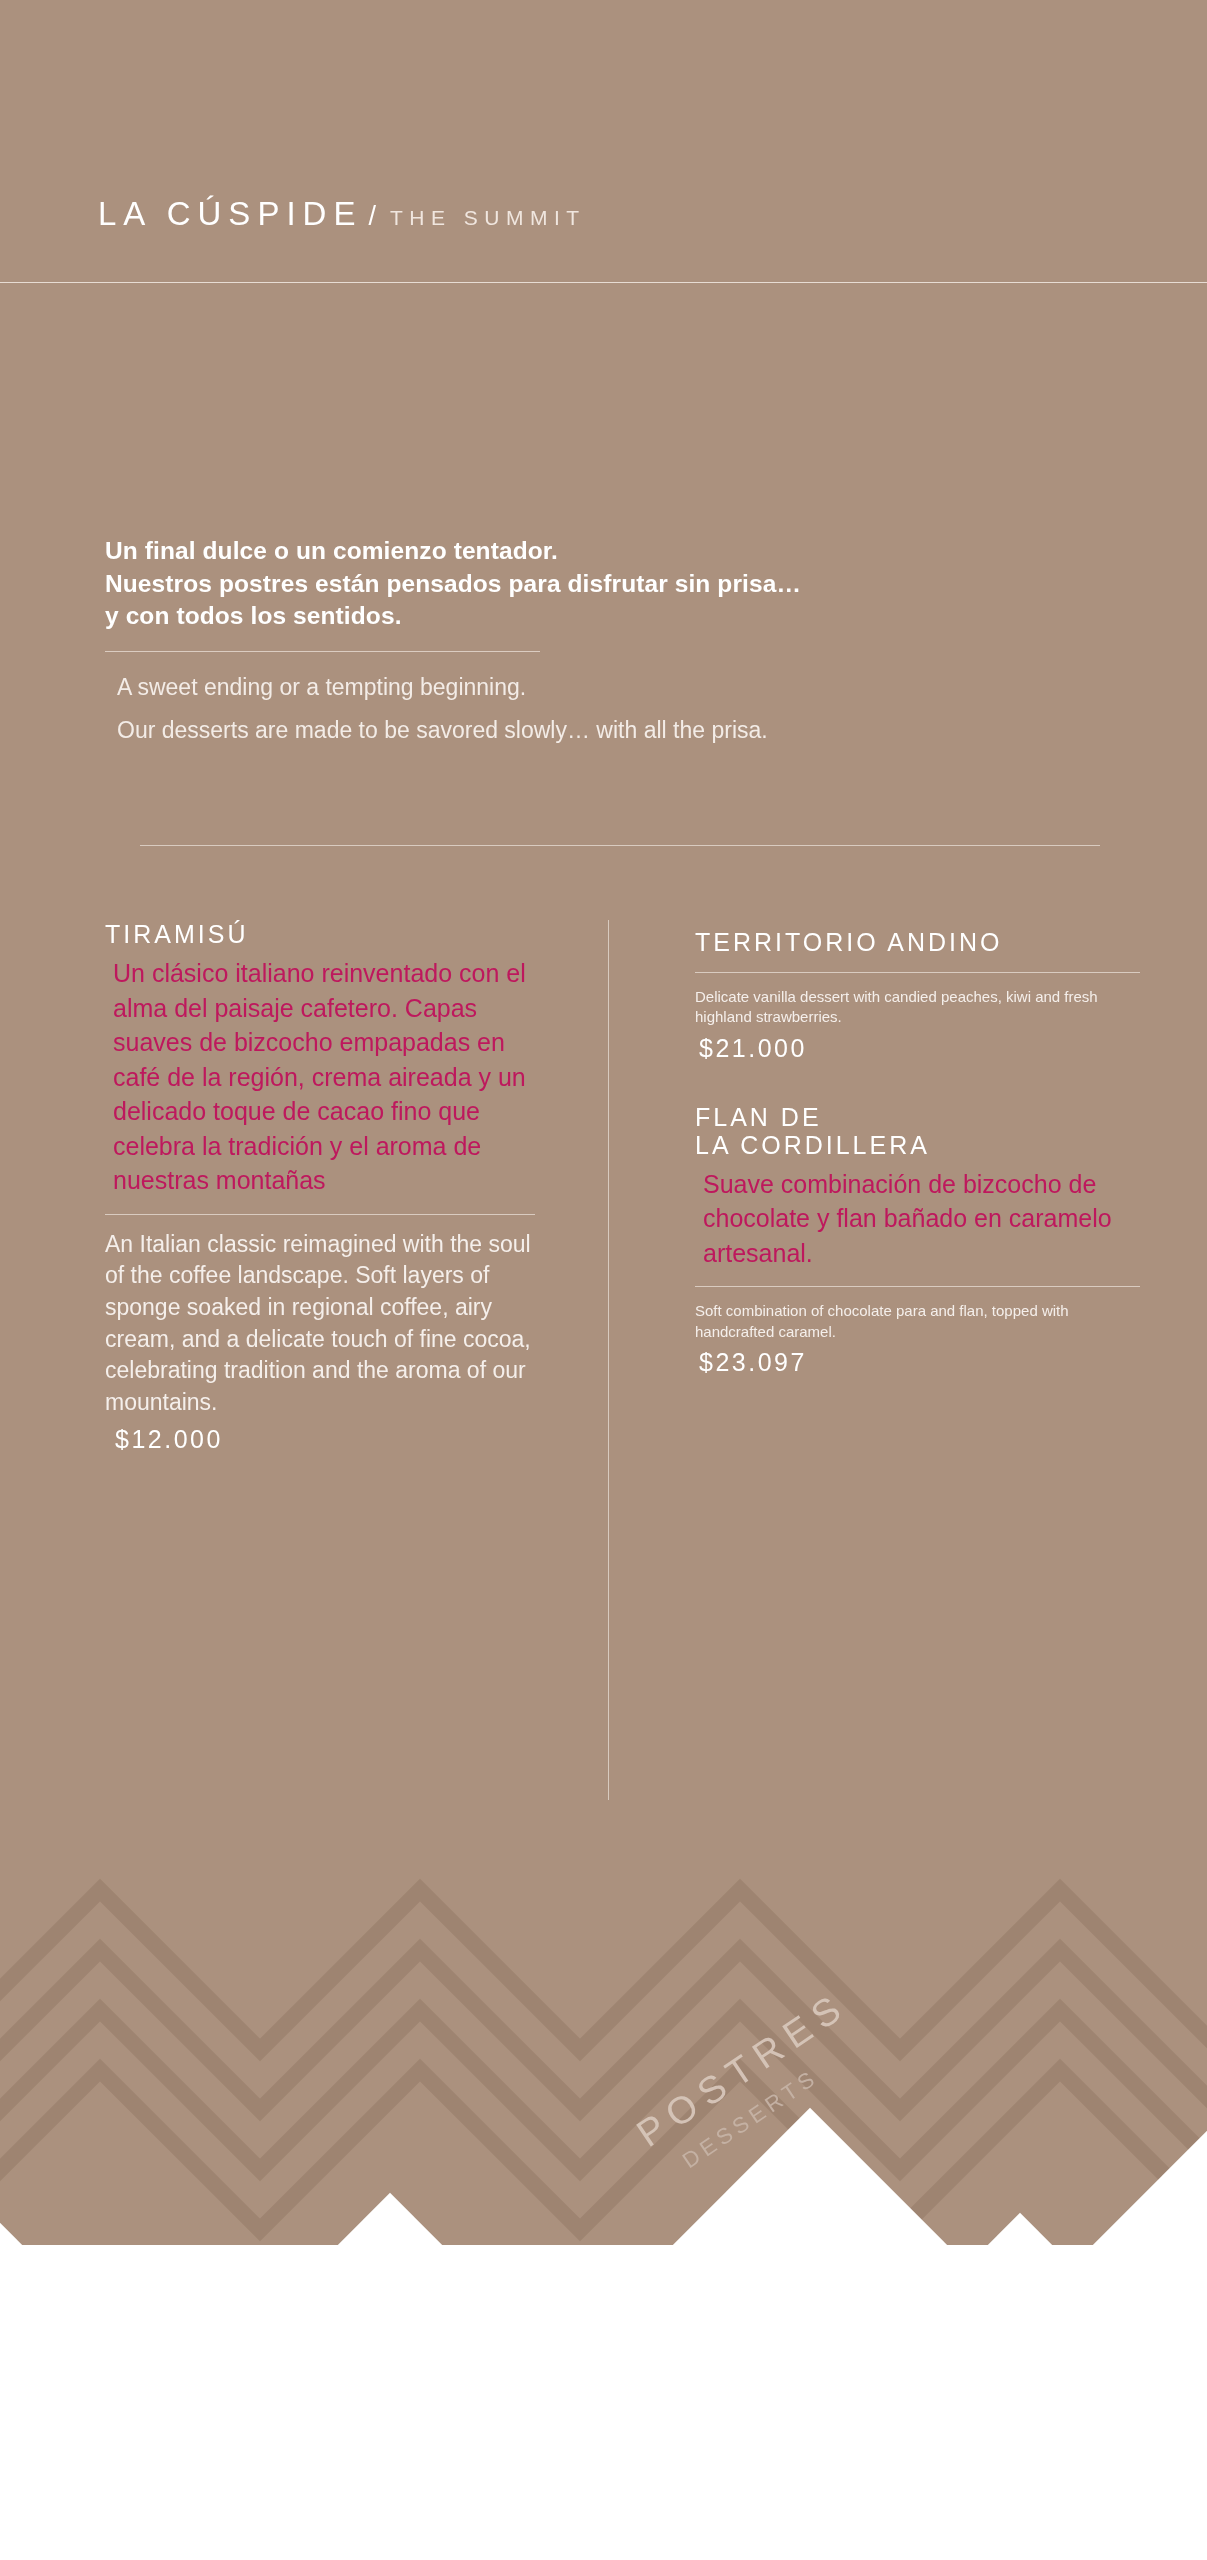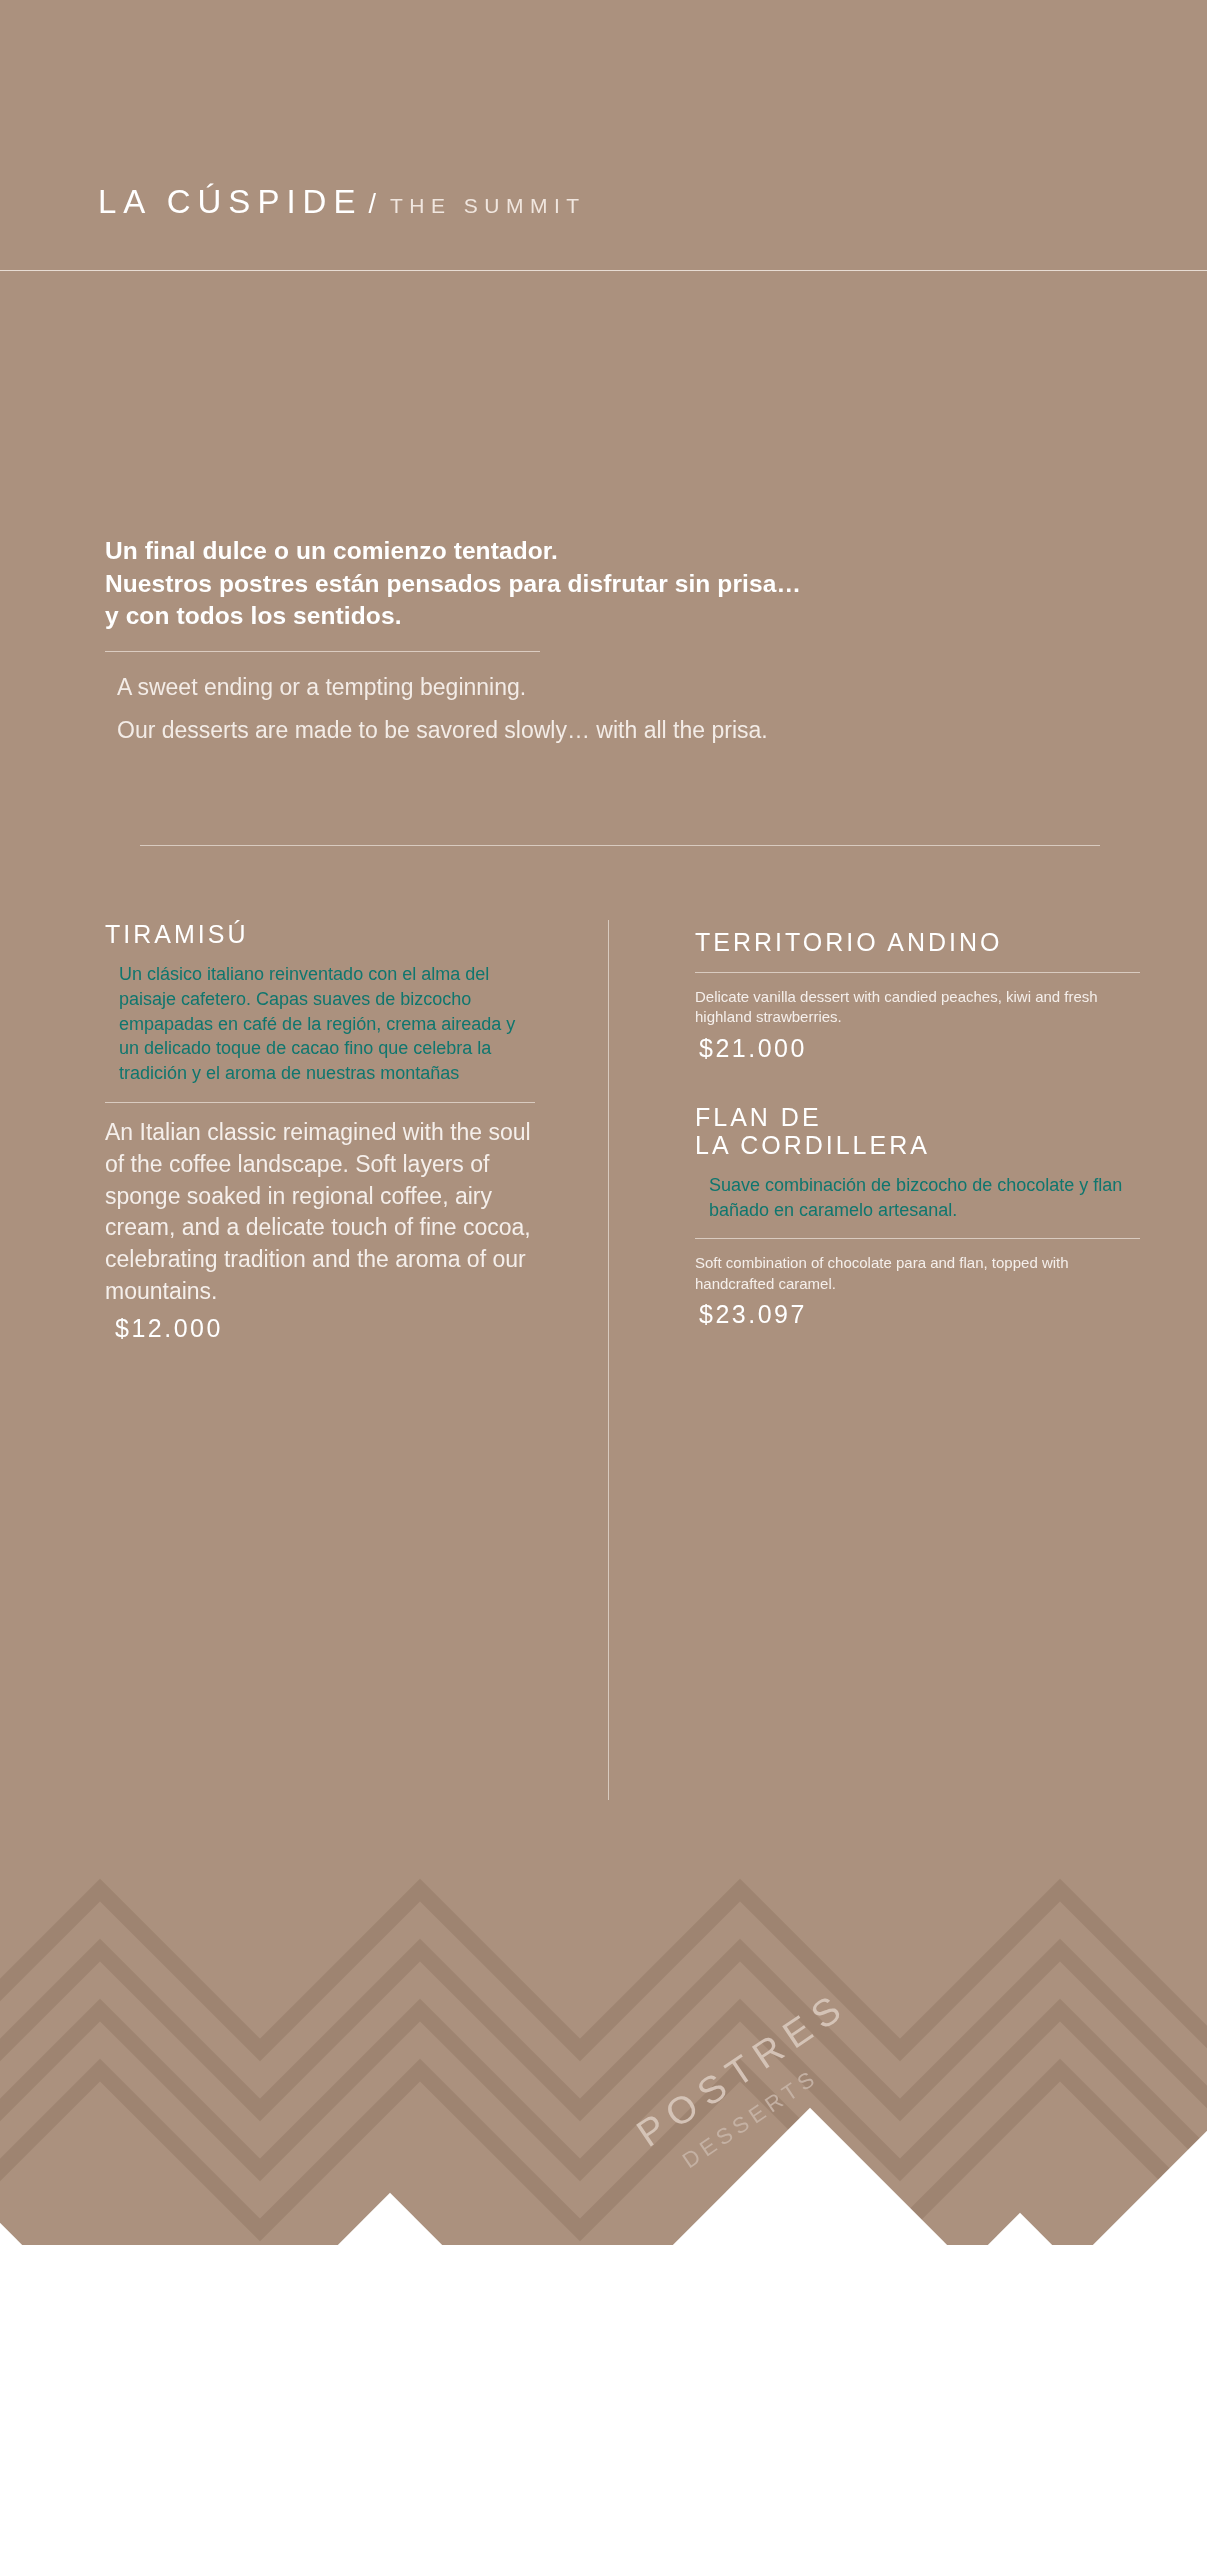--- a/index.html
+++ b/index.html
@@ -49,21 +49,21 @@
     background: #ffffff;
     width: 300px;
     height: 300px;
     transform: rotate(45deg);
   }
 
   
   .header {
     position: absolute;
     left: 0;
-    top: 4px;
+    top: 16px;
     width: 1207px;
     height: 268px;
   }
   .brand {
     position: absolute;
     left: 98px;
     top: 198px;
     transform: translateY(-50%);
     white-space: nowrap;
   }
@@ -164,24 +164,24 @@
 
   .dish-title {
     color: #ffffff;
     font-size: 25px;
     letter-spacing: 3px;
     font-weight: 500;
     margin: 0 0 8px 0;
     line-height: 1.12;
   }
   .dish-desc-es {
-    color: #0f766e;
-    font-size: 18px;
+    color: #be185d;
+    font-size: 25px;
     line-height: 1.38;
-    margin: 14px;
+    margin: 8px;
     font-weight: 400;
   }
   .dish-rule {
     width: 100%;
     height: 1px;
     background: #e1d5cb;
     opacity: .85;
     margin: 16px 0 14px 0;
   }
   .dish-desc-en {

